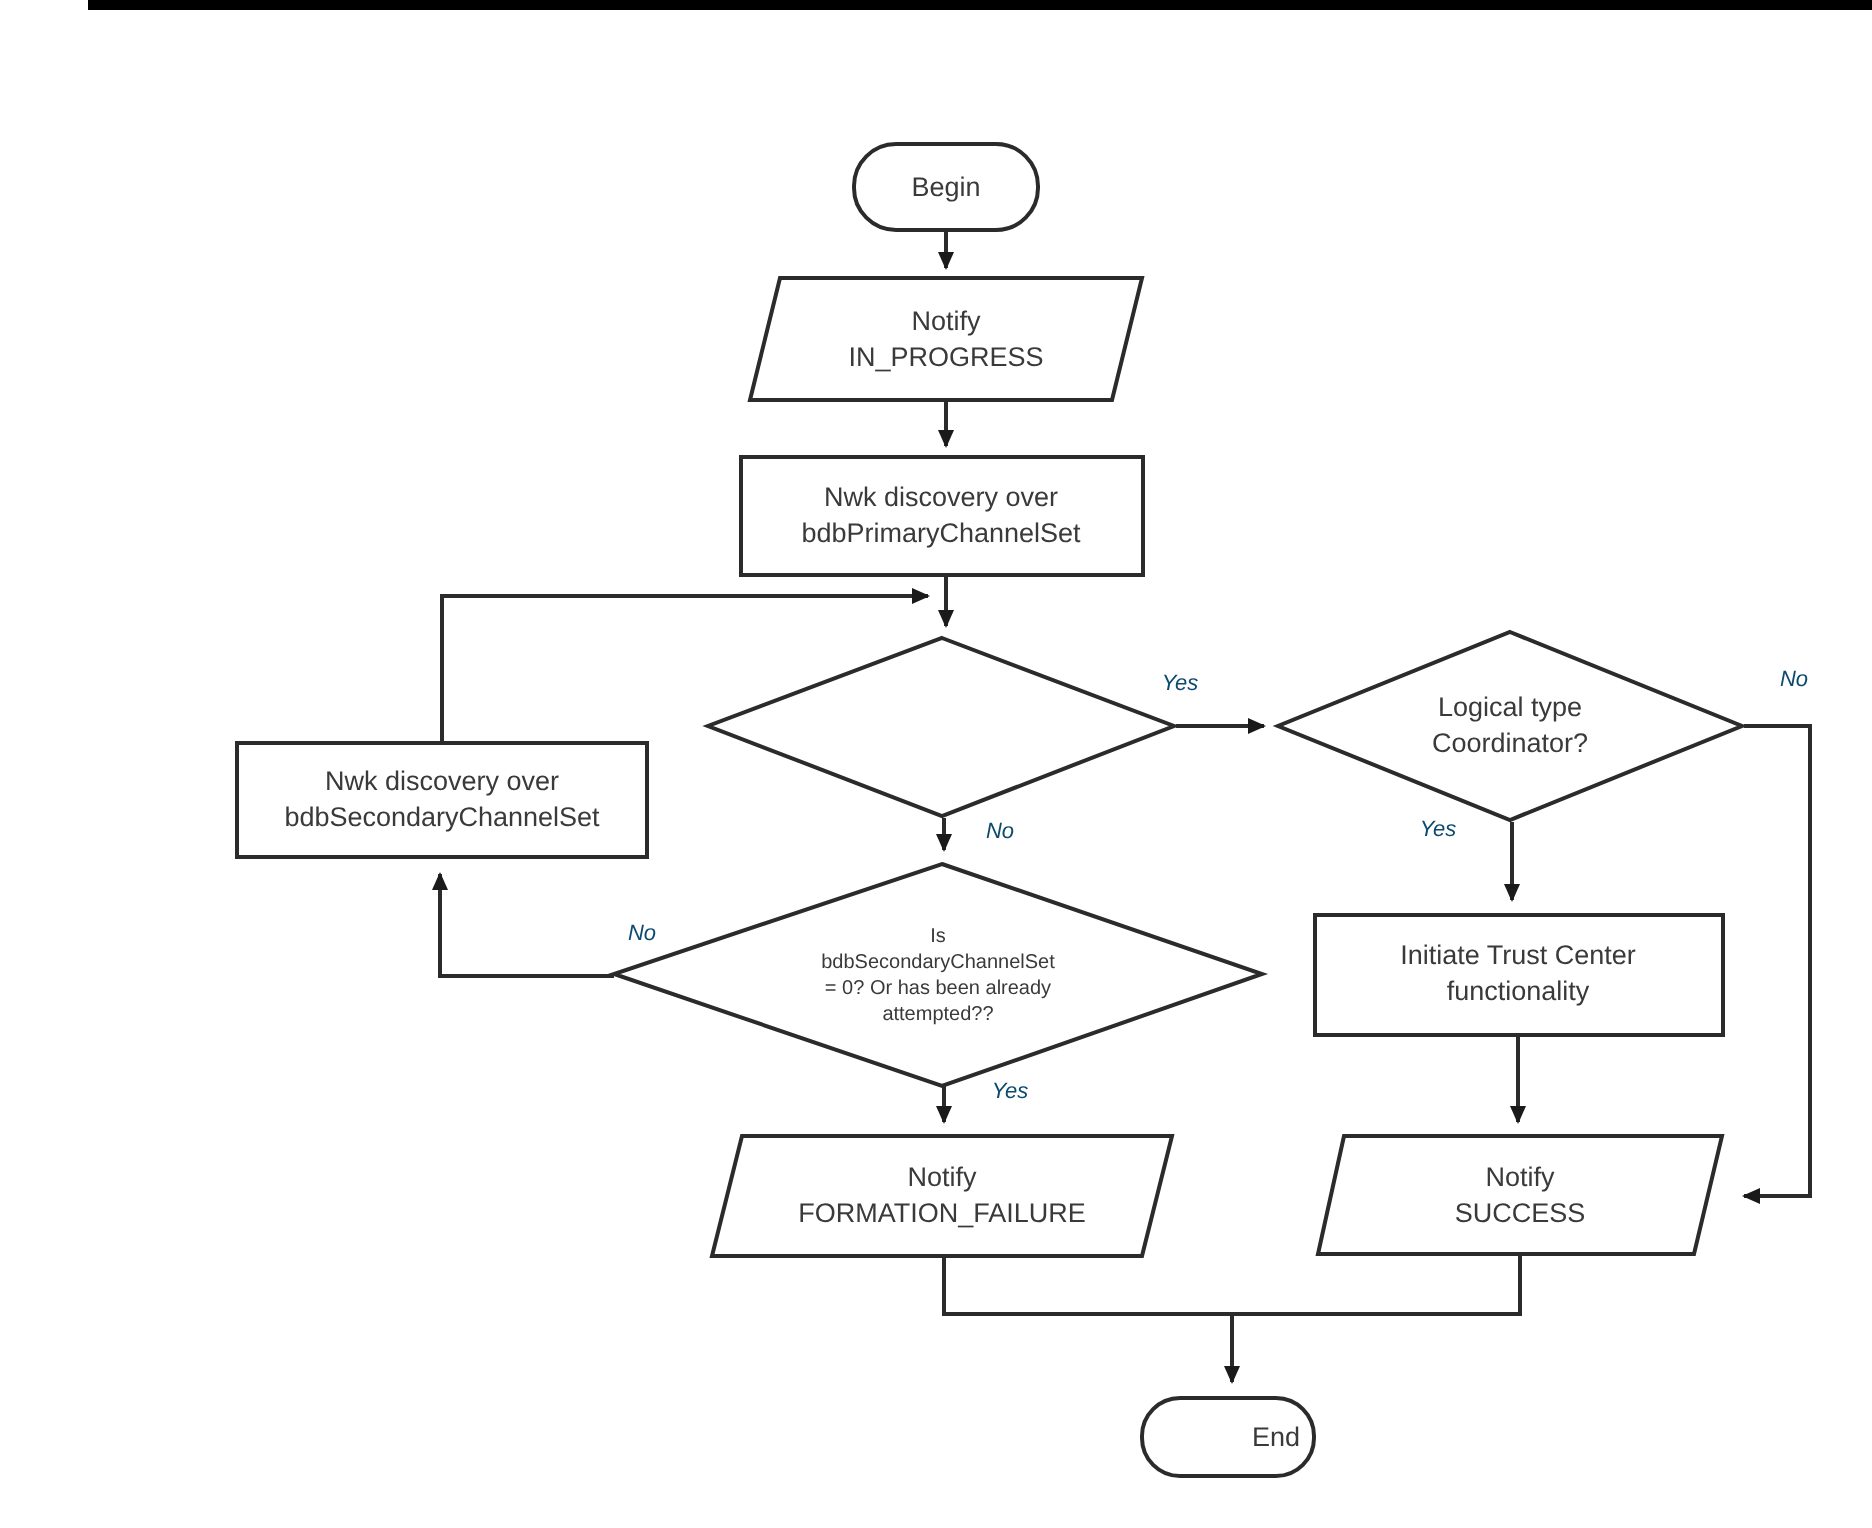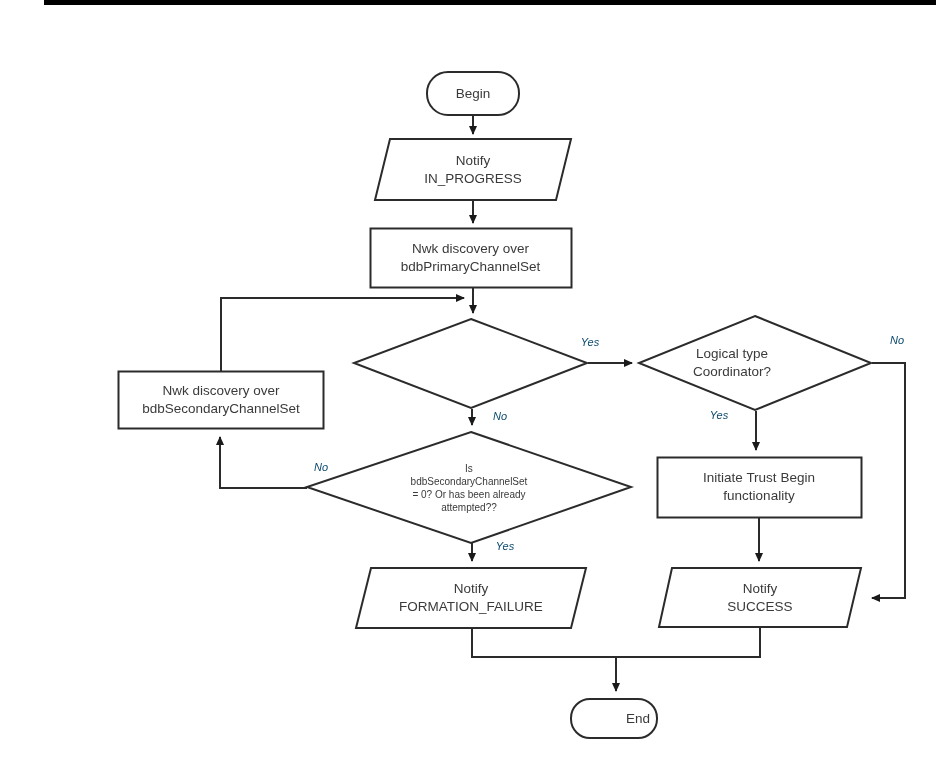--- a/index.html
+++ b/index.html
@@ -76,29 +76,29 @@
       <path class="edge" d="M716,627 L716,657 L572,657"></path>
       <path class="edge" d="M572,657 L572,691" marker-end="url(#arr)"></path>
     </g>
   </svg>
 
   <div class="lbl" style="left:383px;top:72px;width:92px;height:43px;">Begin</div>
   <div class="lbl" style="left:331px;top:139px;width:196px;height:61px;">Notify
 IN_PROGRESS</div>
   <div class="lbl" style="left:326px;top:228px;width:201px;height:59px;">Nwk discovery over
 bdbPrimaryChannelSet</div>
-  <div class="lbl" style="left:572px;top:316px;width:232px;height:94px;">Logical type
+  <div class="lbl" style="left:595px;top:316px;width:232px;height:94px;">Logical type
 Coordinator?</div>
   <div class="lbl" style="left:74px;top:371px;width:206px;height:57px;">Nwk discovery over
 bdbSecondaryChannelSet</div>
   <div class="lbl small" style="left:263px;top:432px;width:324px;height:111px;">Is
 bdbSecondaryChannelSet
 = 0? Or has been already
 attempted??</div>
-  <div class="lbl" style="left:613px;top:457px;width:204px;height:60px;">Initiate Trust Begin
+  <div class="lbl" style="left:613px;top:457px;width:204px;height:60px;">Initiate Trust Center
 functionality</div>
   <div class="lbl" style="left:312px;top:568px;width:230px;height:60px;">Notify
 FORMATION_FAILURE</div>
   <div class="lbl" style="left:615px;top:568px;width:202px;height:59px;">Notify
 SUCCESS</div>
   <div class="lbl" style="left:527px;top:699px;width:86px;height:39px;padding-left:24px;">End</div>
 
   <div class="edge-lbl" style="left:528px;top:333px;width:36px;height:18px;">Yes</div>
   <div class="edge-lbl" style="left:438px;top:407px;width:36px;height:18px;">No</div>
   <div class="edge-lbl" style="left:835px;top:331px;width:36px;height:18px;">No</div>

